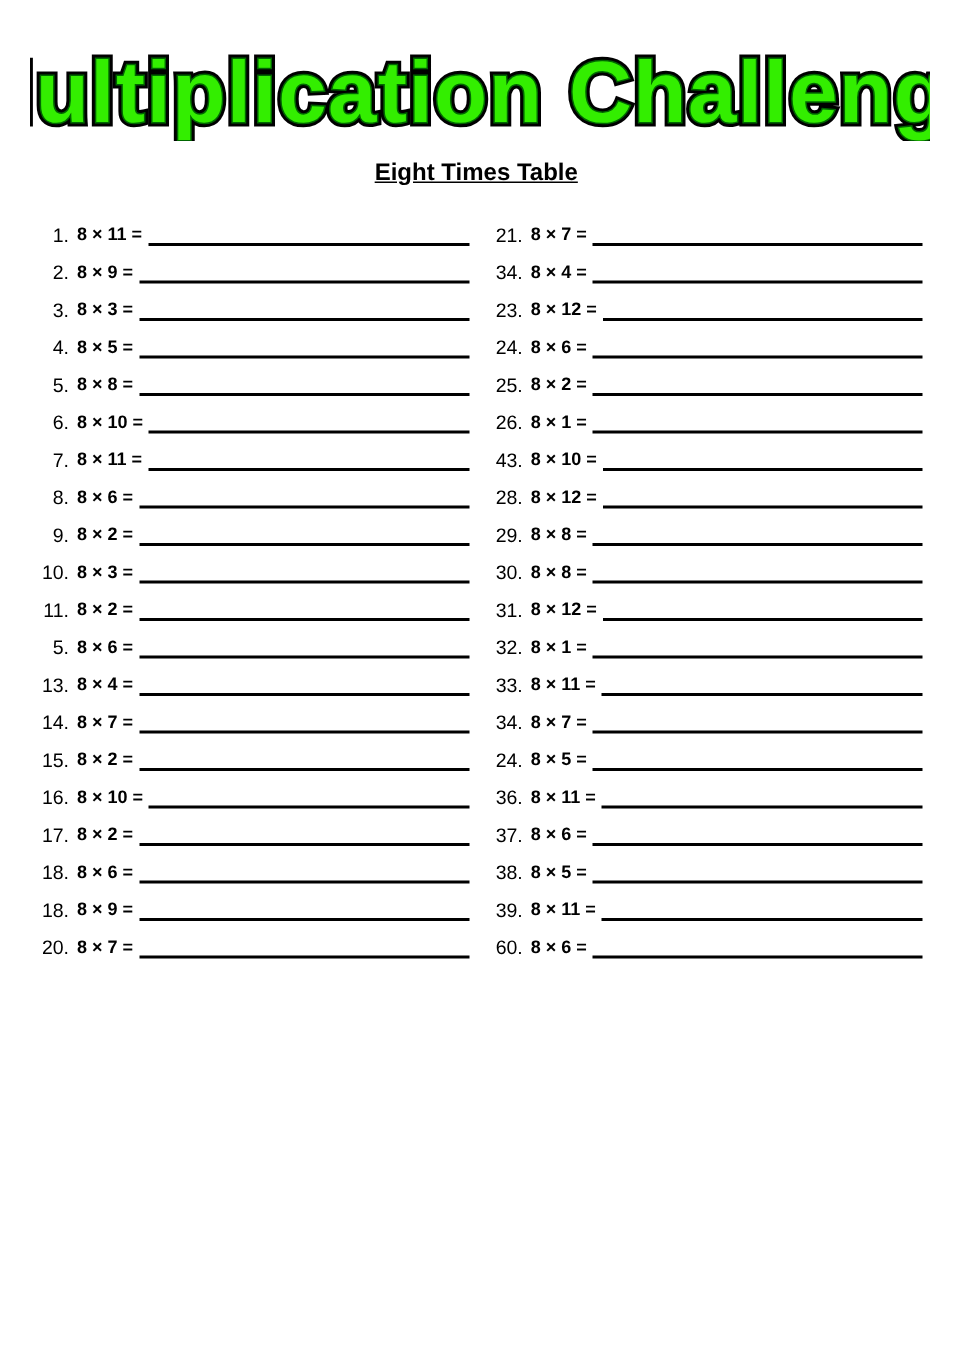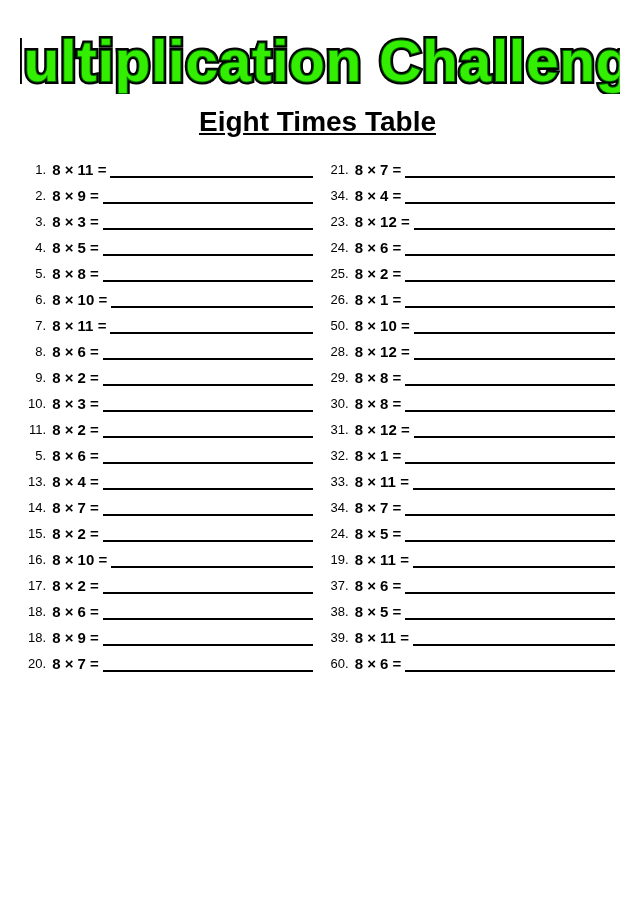--- a/index.html
+++ b/index.html
@@ -18,21 +18,21 @@
       margin-top: 4px;
     }
 
     .header-title svg {
       width: 600px;
       height: 80px;
     }
 
     .subtitle {
       text-align: center;
-      font-size: 28px;
+      font-size: 16px;
       font-weight: bold;
       text-decoration: underline;
       margin-bottom: 18px;
       font-family: Arial, sans-serif;
     }
 
     .questions-grid {
       display: grid;
       grid-template-columns: 1fr 1fr;
       column-gap: 10px;
@@ -51,21 +51,21 @@
     .q-number {
       font-size: 13px;
       font-weight: normal;
       min-width: 26px;
       text-align: right;
       margin-right: 2px;
     }
 
     .q-text {
       margin-right: 4px;
-      font-size: 15px;
+      font-size: 12px;
     }
 
     .answer-line {
       flex: 1;
       border-bottom: 2px solid #000;
       min-width: 100px;
       height: 16px;
       display: inline-block;
     }
   </style>
@@ -153,21 +153,21 @@
       <span class="q-number">26.</span>
       <span class="q-text">&nbsp;8 × 1 =</span>
       <span class="answer-line"></span>
     </div>
     <div class="question-item">
       <span class="q-number">7.</span>
       <span class="q-text">&nbsp;8 × 11 =</span>
       <span class="answer-line"></span>
     </div>
     <div class="question-item">
-      <span class="q-number">50.</span>
+      <span class="q-number">43.</span>
       <span class="q-text">&nbsp;8 × 10 =</span>
       <span class="answer-line"></span>
     </div>
     <div class="question-item">
       <span class="q-number">8.</span>
       <span class="q-text">&nbsp;8 × 6 =</span>
       <span class="answer-line"></span>
     </div>
     <div class="question-item">
       <span class="q-number">28.</span>
@@ -243,21 +243,21 @@
       <span class="q-number">24.</span>
       <span class="q-text">&nbsp;8 × 5 =</span>
       <span class="answer-line"></span>
     </div>
     <div class="question-item">
       <span class="q-number">16.</span>
       <span class="q-text">&nbsp;8 × 10 =</span>
       <span class="answer-line"></span>
     </div>
     <div class="question-item">
-      <span class="q-number">19.</span>
+      <span class="q-number">36.</span>
       <span class="q-text">&nbsp;8 × 11 =</span>
       <span class="answer-line"></span>
     </div>
     <div class="question-item">
       <span class="q-number">17.</span>
       <span class="q-text">&nbsp;8 × 2 =</span>
       <span class="answer-line"></span>
     </div>
     <div class="question-item">
       <span class="q-number">37.</span>

